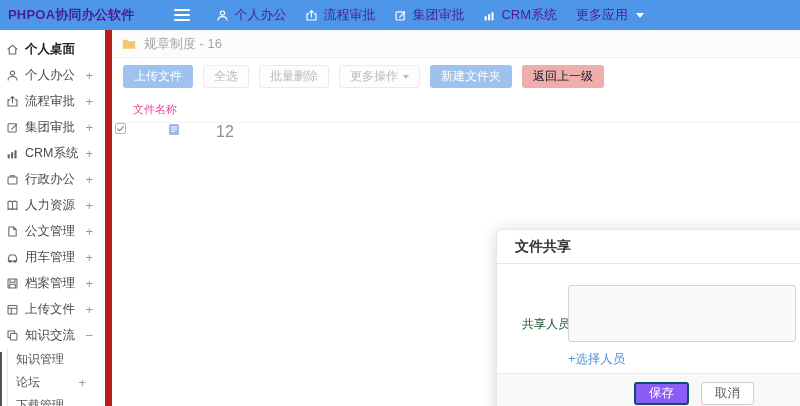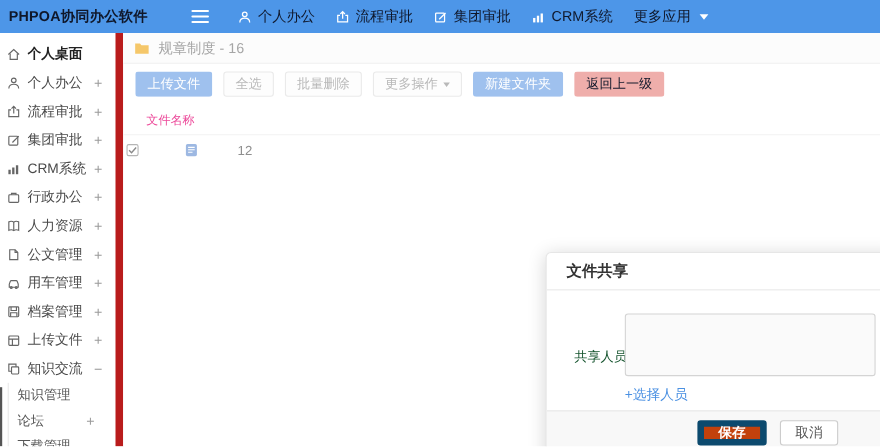--- a/index.html
+++ b/index.html
@@ -2,21 +2,21 @@
 <html><head>
 <meta charset="utf-8">
 <style>
   * { margin:0; padding:0; box-sizing:border-box; }
   html,body { width:800px; height:406px; overflow:hidden; background:#fff;
     font-family:"Liberation Sans","DejaVu Sans",sans-serif; }
   .stage { position:relative; width:800px; height:406px; overflow:hidden; background:#fff; }
 
   
   .header { position:absolute; left:0; top:0; width:800px; height:30px;
-    background:#4D96E8; display:flex; align-items:center; color:#0f172a; }
+    background:#4D96E8; display:flex; align-items:center; color:#4c1d95; }
   .logo { font-size:13px; font-weight:600; padding-left:8px; white-space:nowrap; letter-spacing:.2px; }
   .hamburger { margin-left:40px; width:16px; display:flex; flex-direction:column; gap:3px; cursor:pointer; }
   .hamburger i { display:block; height:2px; background:#fff; border-radius:1px; }
   .topnav { display:flex; align-items:center; margin-left:26px; gap:19px; }
   .nav-item { display:flex; align-items:center; gap:5px; font-size:13px; cursor:pointer; white-space:nowrap; }
   .nav-item svg { display:block; }
   .caret { width:0; height:0; border-left:4px solid transparent; border-right:4px solid transparent;
     border-top:5px solid #fff; margin-left:3px; }
 
   
@@ -41,22 +41,22 @@
   .toolbar { display:flex; align-items:center; gap:10px; padding:7px 0 7px 11px; }
   .btn { height:23px; display:inline-flex; align-items:center; padding:0 10px; font-size:12px;
     border-radius:3px; border:1px solid transparent; cursor:pointer; white-space:nowrap; }
   .btn-primary { background:#9FC1EE; color:#fff; }
   .btn-default { background:#fdfdfd; border-color:#eaeaea; color:#b9b9b9; }
   .btn-danger  { background:#EFAEAB; color:#0f172a;text-align:right; }
   .btn .dcaret { width:0; height:0; border-left:3.5px solid transparent; border-right:3.5px solid transparent;
     border-top:4px solid #b9b9b9; margin-left:5px; }
   .table-header { height:26px; margin-top:2px; display:flex; align-items:center; padding-left:21px;
     font-size:11px; color:#ec4899; border-bottom:1px solid #f3f3f3; }
-  .file-row { height:27px; display:flex; align-items:center; padding-left:3px;
-    font-size:12px; color:#8f8f8f; cursor:pointer;gap:32px; }
+  .file-row { height:27px; display:flex; padding-left:3px;
+    font-size:16px; color:#8f8f8f; cursor:pointer;gap:32px; }
   .checkbox { width:11px; height:11px; border:1px solid #b5b5b5; border-radius:2px; background:#fff;
     display:flex; align-items:center; justify-content:center; margin-right:10px; }
   .checkbox svg { display:block; }
   .file-row .ficon { margin-right:4px; display:flex; }
 
   
   .modal { position:absolute; left:496px; top:229px; width:322px; height:202px; background:#fff;
     border:1px solid #e6e6e6; border-radius:5px; overflow:hidden;
     box-shadow:0 2px 16px rgba(0,0,0,.16); }
   .modal-header { height:34px; border-bottom:1px solid #e8e8e8; display:flex; align-items:center;
@@ -64,21 +64,21 @@
   .modal-body { position:relative; height:108px; }
   .share-label { position:absolute; left:25px; top:52px; font-size:12px; color:#14532d; }
   .share-textarea { position:absolute; left:71px; top:21px; width:228px; height:57px;
     background:#fafafa; border:1px solid #d4d4d4; border-radius:3px; resize:none; outline:none;
     font-family:inherit; font-size:12px; padding:4px 6px; color:#555; }
   .select-link { position:absolute; left:71px; top:87px; font-size:12.5px; color:#4A90E2;
     text-decoration:none; cursor:pointer; }
   .modal-footer { position:absolute; left:0; right:0; top:143px; height:59px; background:#f8f8f8;
     border-top:1px solid #e7e7e7; display:flex; align-items:flex-start; padding:8px 0 0 137px; gap:12px; }
   .btn-save { height:23px; padding:0 13px; font-size:12.5px; border-radius:3px; cursor:pointer;
-    background:#c2410c; border:6px solid #0c4a6e; color:#fff; display:inline-flex; align-items:center;font-weight:bold; }
+    background:#8b5cf6; border:2px solid #0c4a6e; color:#fff; display:inline-flex; align-items:center; }
   .btn-cancel { height:23px; padding:0 13px; font-size:12.5px; border-radius:3px; cursor:pointer;
     background:#fff; border:1px solid #ccc; color:#555; display:inline-flex; align-items:center; }
 </style>
 </head>
 <body>
 
 <div class="stage">
 
   <div class="header">
     <div class="logo">PHPOA协同办公软件</div>

